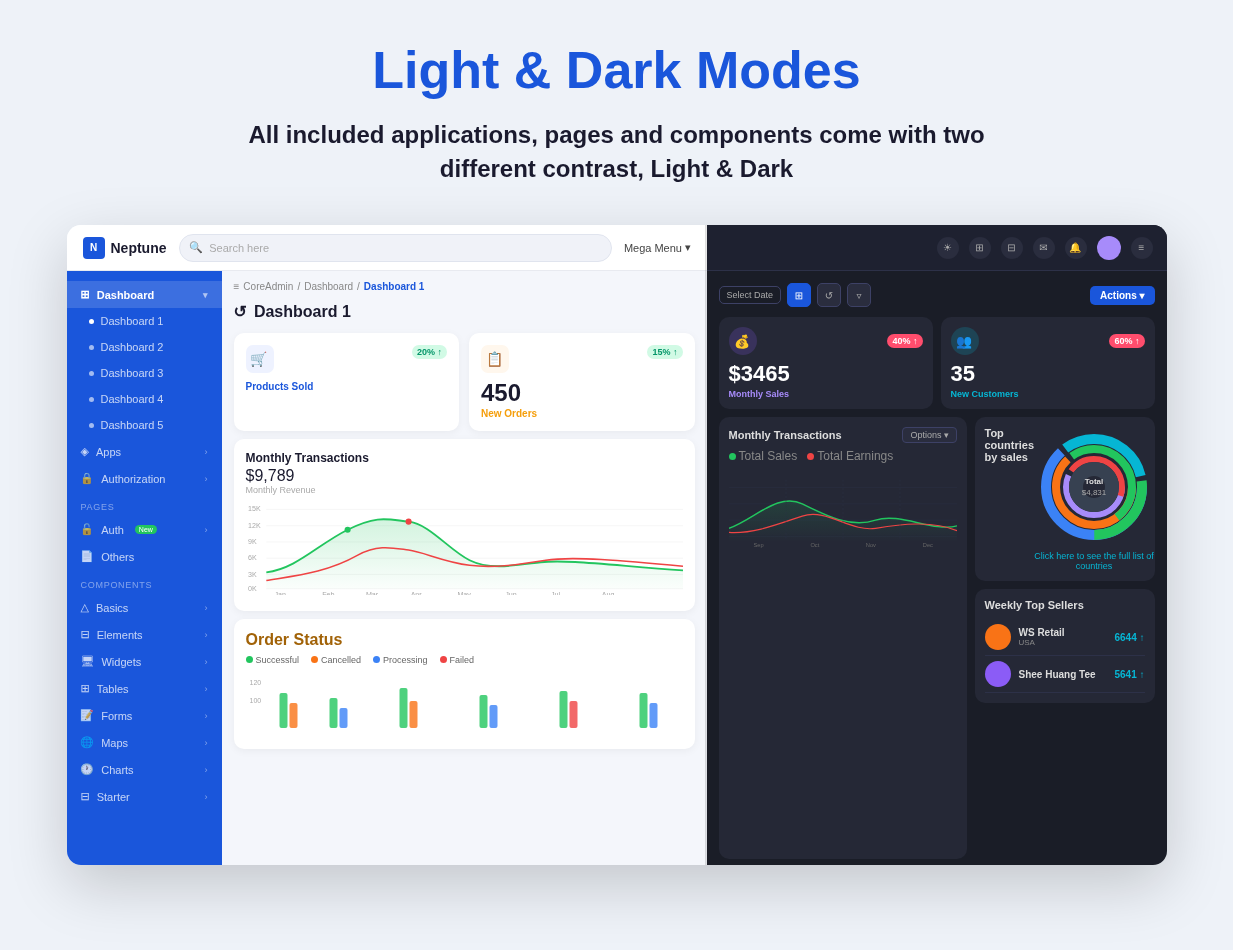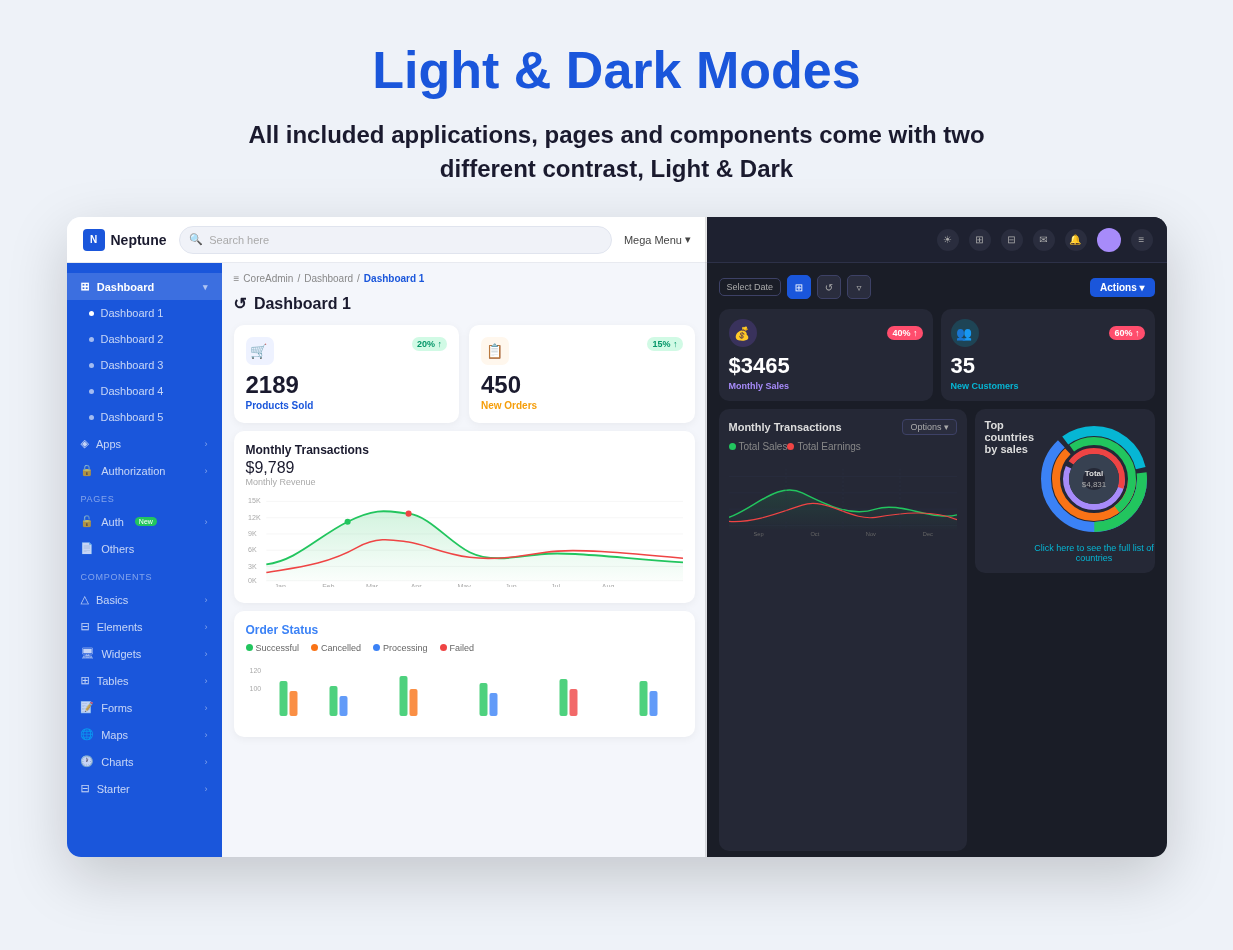--- a/index.html
+++ b/index.html
@@ -19,21 +19,21 @@
       text-align: left;
       margin-bottom: 18px;
     }
     .hero-subtitle {
       font-size: 24px;
       font-weight: 700;
       color: #1a1a2e;
       text-align: center;
       line-height: 1.4;
       max-width: 760px;
-      margin-bottom: 32px;
+      margin-bottom: 40px;
     }
     
     .dashboard-wrapper {
       width: 1100px;
       height: 640px;
       border-radius: 14px;
       overflow: hidden;
       box-shadow: 0 20px 60px rgba(0,0,0,0.18);
       display: flex;
       position: relative;
@@ -263,21 +263,21 @@
     .chart-revenue { font-size: 16px; font-weight: 400; color: #1a1a2e; }
     .chart-revenue-label { font-size: 9px; color: #aaa; }
     .chart-svg { width: 100%; height: 100px; }
     
     .order-status-card {
       background: #fff;
       border-radius: 10px;
       padding: 12px;
       box-shadow: 0 2px 8px rgba(0,0,0,0.05);
     }
-    .order-status-title { font-size: 12px; font-weight: 700; color: #3b82f6; margin-bottom: 6px; }
+    .order-status-title { font-size: 16px; font-weight: 700; color: #a16207; margin-bottom: 6px; }
     .legend-row {
       display: flex;
       gap: 12px;
       font-size: 9px;
       color: #666;
       margin-bottom: 8px;
     }
     .legend-dot {
       width: 7px; height: 7px;
       border-radius: 50%;
@@ -374,21 +374,21 @@
     .dark-chart-title { font-size: 11px; color: #ddd; font-weight: 600; }
     .options-btn {
       background: #2a2d3e;
       border: 1px solid #3d4166;
       color: #aaa;
       font-size: 9px;
       border-radius: 4px;
       padding: 2px 7px;
       display: flex; align-items: center; gap: 3px;
     }
-    .dark-legend { display: flex; font-size: 10px; color: #888; margin-bottom: 4px; }
+    .dark-legend { display: flex; gap: 10px; font-size: 12px; color: #888; margin-bottom: 4px; }
     
     .dark-donut-card {
       background: #252836;
       border-radius: 10px;
       padding: 10px;
       display: flex;
       flex-direction: row;
     }
     .dark-donut-title { font-size: 11px; color: #ddd; font-weight: 600; margin-bottom: 8px; }
     .donut-container {
@@ -574,21 +574,20 @@
           <span>↺</span>
           <span>Dashboard 1</span>
         </div>
 
         <div class="stats-row">
           <div class="stat-card">
             <div class="stat-card-header">
               <div class="stat-icon-cart">🛒</div>
               <span class="stat-badge badge-green">20% ↑</span>
             </div>
-            <div class="stat-value">2189</div>
             <div class="stat-label-blue">Products Sold</div>
           </div>
           <div class="stat-card">
             <div class="stat-card-header">
               <div class="stat-icon-orders">📋</div>
               <span class="stat-badge badge-green">15% ↑</span>
             </div>
             <div class="stat-value">450</div>
             <div class="stat-label-orange">New Orders</div>
           </div>
@@ -767,19 +766,38 @@
                 <circle cx="60" cy="60" r="18" fill="none" stroke="#374151" stroke-width="14"></circle>
                 <text x="60" y="57" font-size="8" fill="#ddd" text-anchor="middle" font-weight="600">Total</text>
                 <text x="60" y="68" font-size="8" fill="#aaa" text-anchor="middle">$4,831</text>
               </svg>
               <div class="click-here">
                 <span>Click here</span><span> to see the full list of countries</span>
               </div>
             </div>
           </div>
 
+          <div class="weekly-sellers-card">
+            <div class="weekly-title">Weekly Top Sellers</div>
+            <div class="seller-row">
+              <div class="seller-avatar" style="background:#f97316;"></div>
+              <div>
+                <div class="seller-name">WS Retail</div>
+                <div class="seller-country">USA</div>
+              </div>
+              <div class="seller-value">6644 ↑</div>
+            </div>
+            <div class="seller-row">
+              <div class="seller-avatar" style="background:#8b5cf6;"></div>
+              <div>
+                <div class="seller-name">Shee Huang Tee</div>
+                <div class="seller-country"></div>
+              </div>
+              <div class="seller-value">5641 ↑</div>
+            </div>
+          </div>
         </div>
       </div>
     </div>
   </div>
 
   <div class="dark-separator"></div>
 </div>
 
 </body></html>

